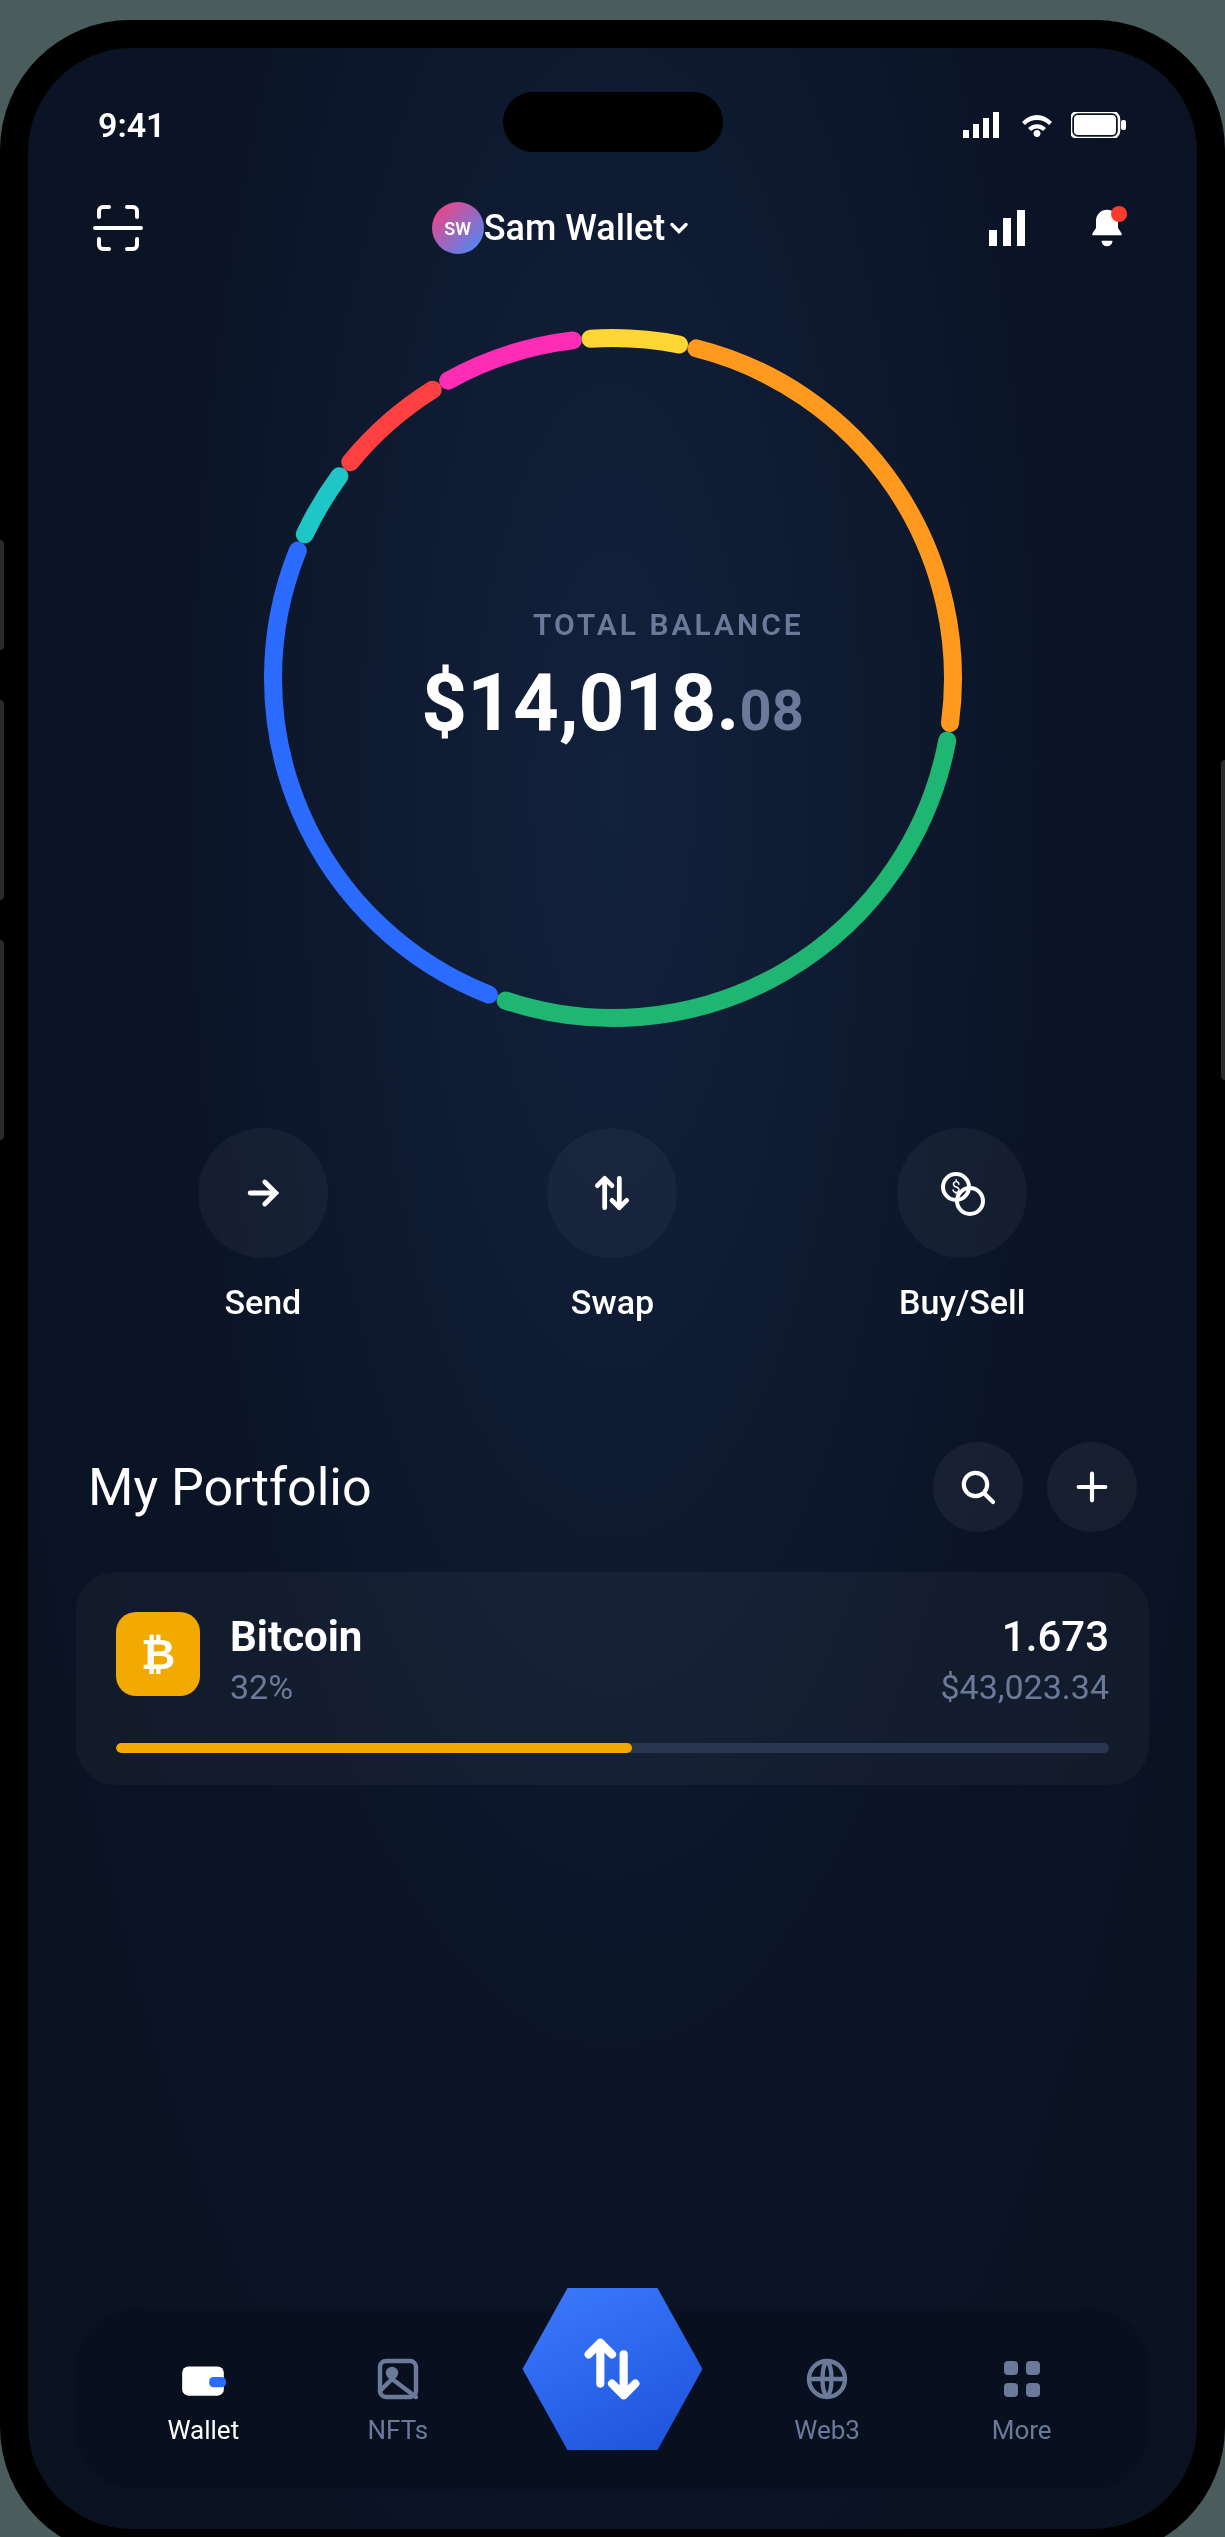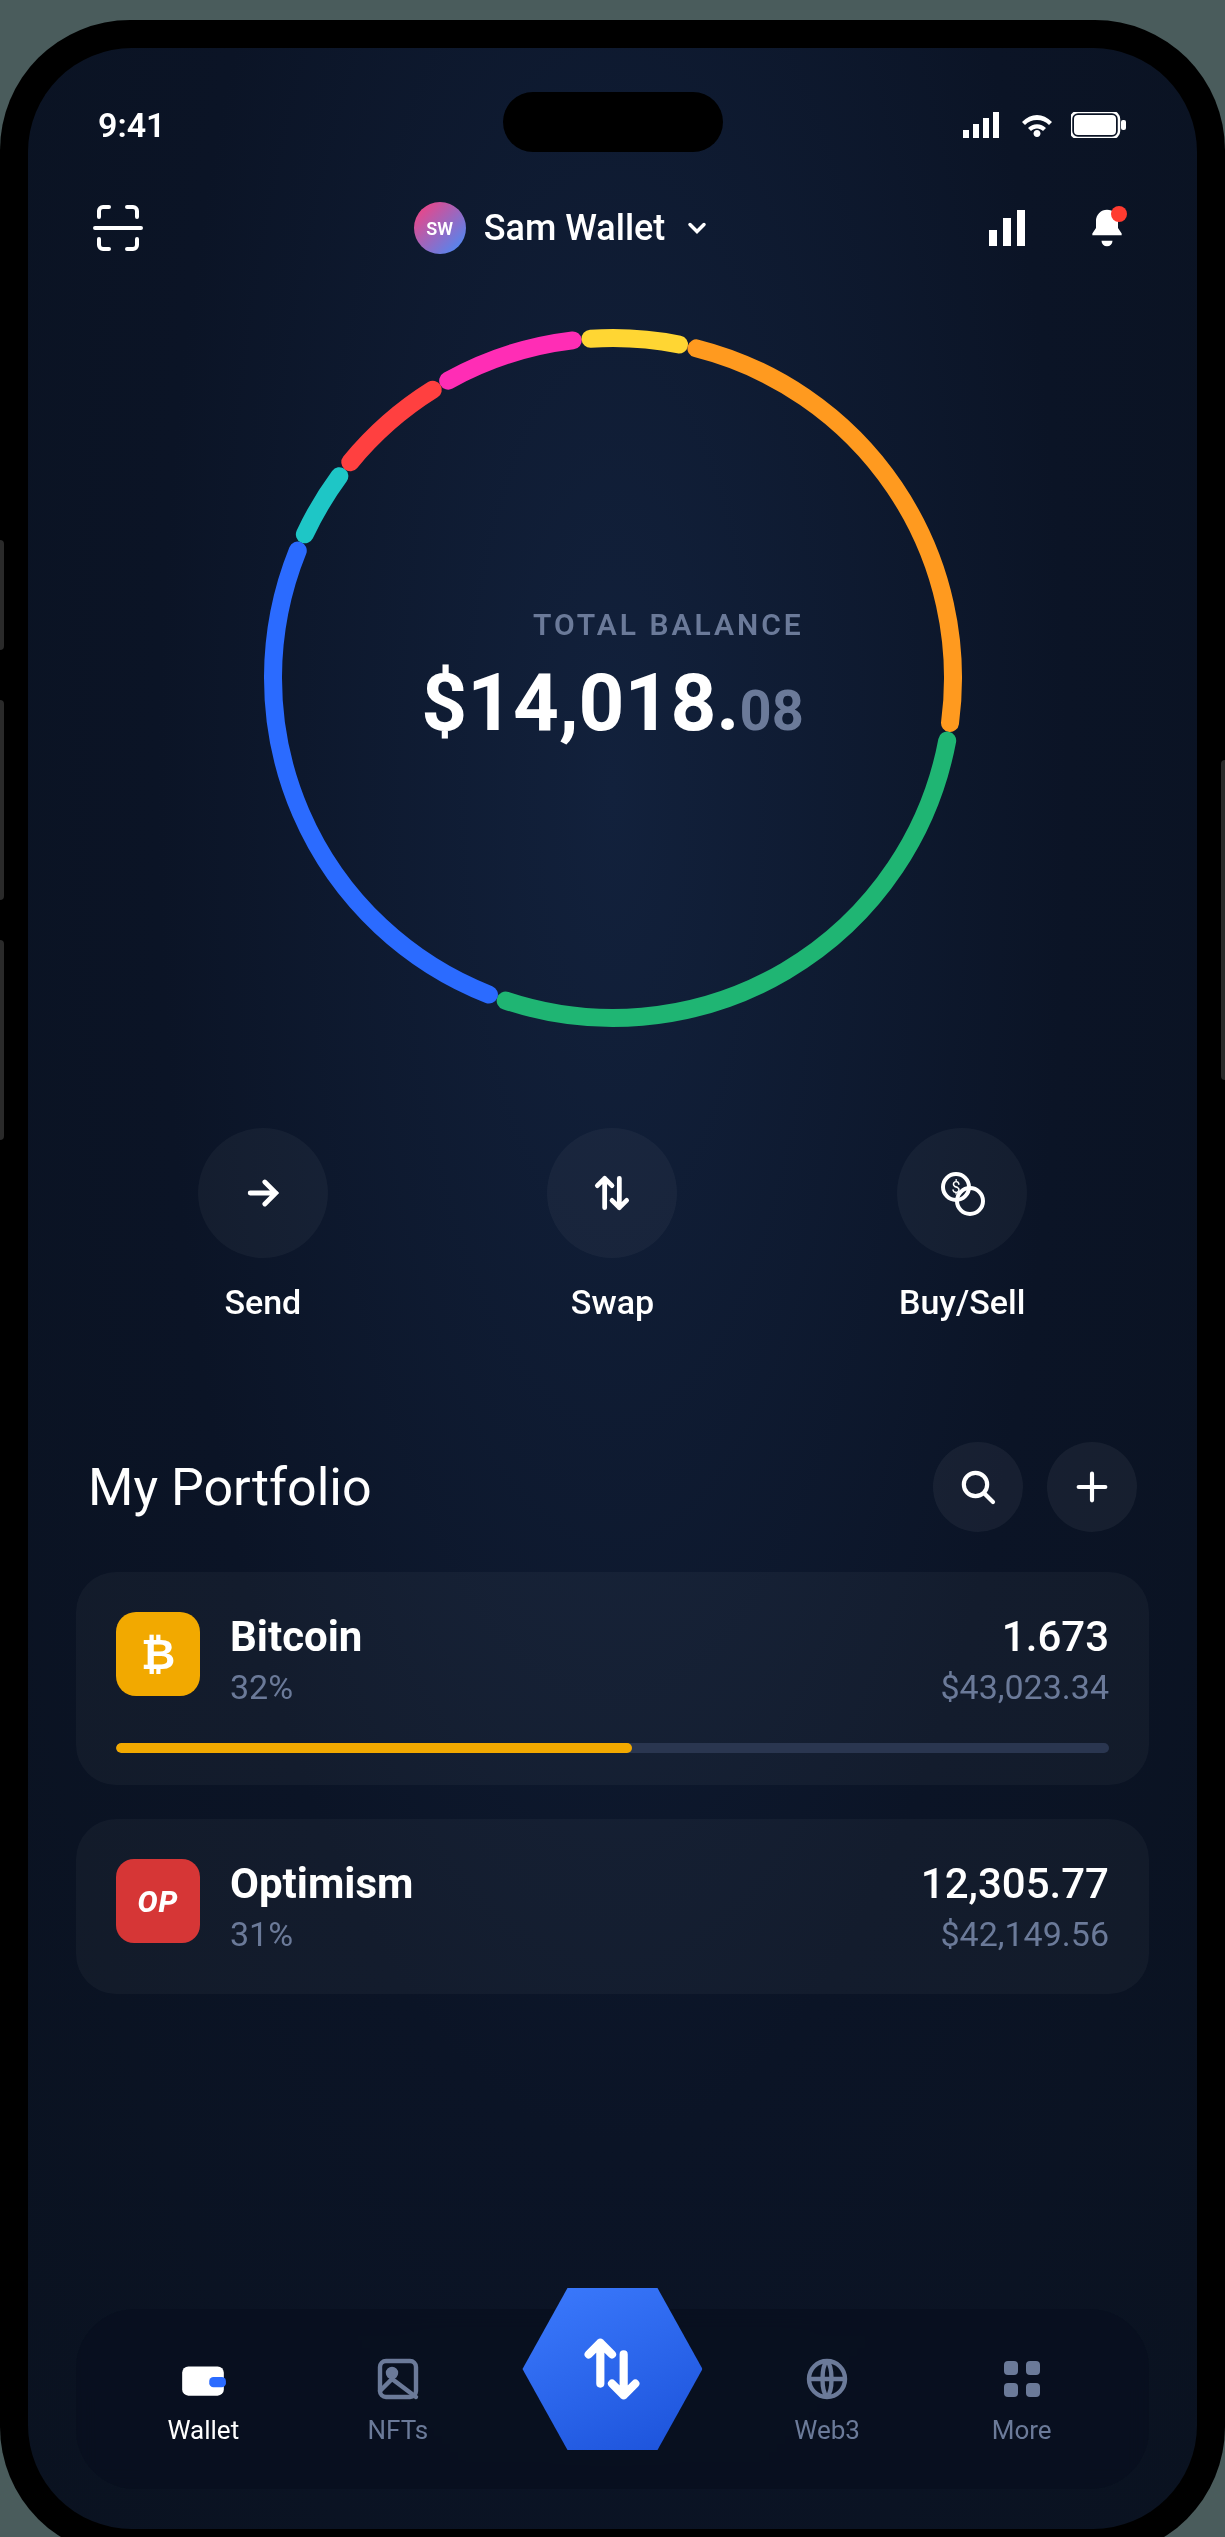--- a/index.html
+++ b/index.html
@@ -6,21 +6,21 @@
   body { background:#4a5c5c; display:flex; justify-content:center; padding:20px 0; }
   .phone-frame { width:1225px; height:2537px; background:#000; border-radius:130px; padding:28px; position:relative; }
   .screen { width:100%; height:100%; background:radial-gradient(ellipse at 50% 30%,#12213c 0%,#0b1426 55%,#0a1220 100%); border-radius:104px; overflow:hidden; position:relative; }
   .notch { position:absolute; top:44px; left:50%; transform:translateX(-50%); width:220px; height:60px; background:#000; border-radius:50px; z-index:40; }
   .status-bar { display:flex; justify-content:space-between; align-items:center; padding:44px 70px 0; height:110px; color:#fff; }
   .status-time { font-size:34px; font-weight:600; }
   .status-right { display:flex; gap:14px; align-items:center; }
   .status-right svg { display:block; }
   .app-header { display:flex; justify-content:space-between; align-items:center; padding:40px 60px 20px; }
   .scan-btn, .chart-btn, .bell-btn { width:60px; height:60px; display:flex; align-items:center; justify-content:center; position:relative; }
-  .wallet-selector { display:flex; align-items:center; gap:18px; }
+  .wallet-selector { display:flex; align-items:center; }
   .avatar-circle { width:52px; height:52px; border-radius:50%; background:linear-gradient(135deg,#ff3d7a,#3d8fff); display:flex; align-items:center; justify-content:center; color:#fff; font-size:18px; font-weight:600; }
   .wallet-name { color:#fff; font-size:36px; font-weight:500; }
   .bell-dot { position:absolute; top:8px; right:10px; width:16px; height:16px; background:#ff3b30; border-radius:50%; }
   .donut-wrap { position:relative; width:760px; height:760px; margin:20px auto 0; display:flex; align-items:center; justify-content:center; }
   .donut-wrap svg { position:absolute; inset:0; }
   .balance-center { text-align:center; }
   .balance-label { color:#6b7a99; font-size:30px; font-weight:600; letter-spacing:3px;text-align:right; }
   .balance-amount { margin-top:14px; font-weight:700; }
   .balance-main { color:#fff; font-size:80px; }
   .balance-cents { color:#6b7a99; font-size:56px; }
@@ -198,35 +198,20 @@
         <div class="asset-values">
           <div class="asset-qty">1.673</div>
           <div class="asset-usd">$43,023.34</div>
         </div>
       </div>
       <div class="asset-bar">
           <div class="asset-fill" id="fill-0" style="width: 52%; background: rgb(242, 169, 0);"></div>
         </div>
     </div>
 
-    <div class="asset-card" style="padding-bottom:40px;">
-      <div class="asset-row">
-        <div class="coin-icon op-bg" style="border-radius:18px;">
-            <span>OP</span>
-          </div>
-        <div class="asset-names">
-          <div class="asset-name">Optimism</div>
-          <div class="asset-pct">31%</div>
-        </div>
-        <div class="asset-values">
-          <div class="asset-qty">12,305.77</div>
-          <div class="asset-usd">$42,149.56</div>
-        </div>
-      </div>
-    </div>
 
     <div class="tab-bar">
       <div class="tab-item active">
         <div class="tab-icon">
             <svg width="50" height="50" viewBox="0 0 24 24" fill="#fff">
               <rect x="2" y="6" width="20" height="14" rx="3"></rect>
               <rect x="15" y="11" width="8" height="5" rx="2" fill="#2b6bff"></rect>
             </svg>
           </div>
         <div class="tab-label">Wallet</div>

